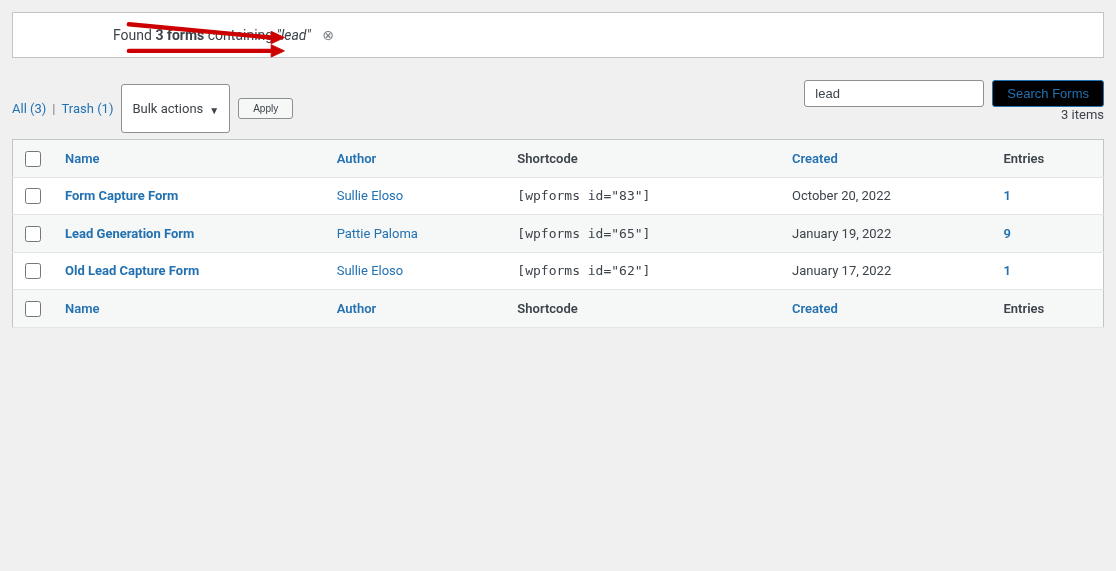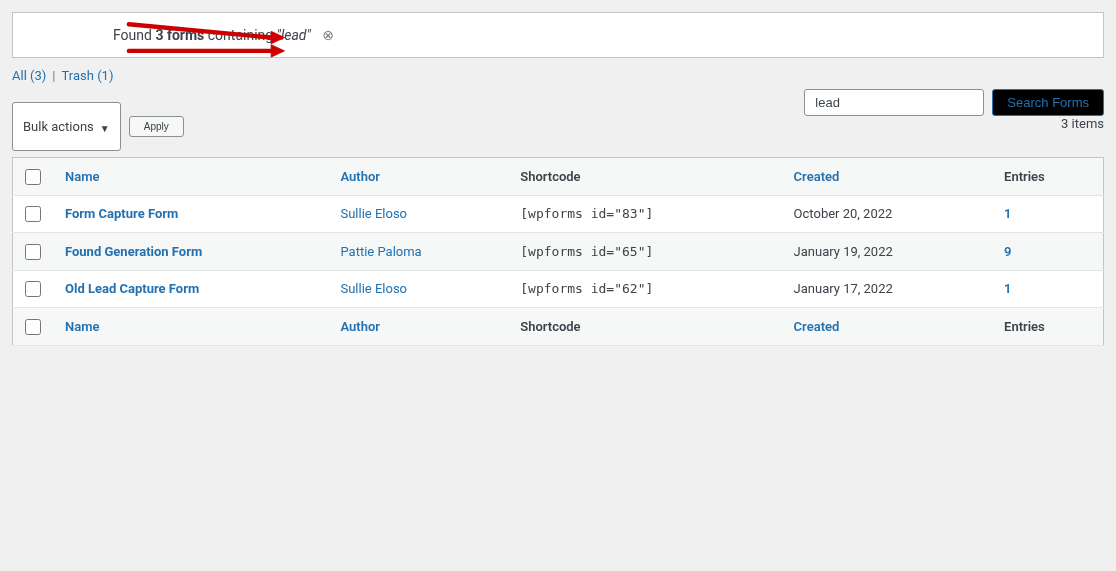--- a/index.html
+++ b/index.html
@@ -48,22 +48,23 @@
 
     
     .toolbar {
       display: flex;
       align-items: center;
       justify-content: space-between;
       padding: 10px 12px 6px 12px;
     }
     .toolbar-left {
       display: flex;
-      flex-direction: column;
-      gap: 19px;
+      flex-direction: row;
+      gap: 8px;
+      margin-top: 16px;
     }
     .filter-links {
       display: flex;
       align-items: center;
       gap: 0;
       font-size: 13px;
     }
     .filter-links a {
       color: #2271b1;
       text-decoration: none;
@@ -335,21 +336,21 @@
       <td class="col-created-cell">October 20, 2022</td>
       <td class="col-entries">
         <a class="entries-link">1</a>
       </td>
     </tr>
         <tr>
       <td>
         <input type="checkbox" class="row-checkbox" style="">
       </td>
       <td>
-        <a class="form-name-link">Found Generation Form</a>
+        <a class="form-name-link">Lead Generation Form</a>
       </td>
       <td>
         <a class="author-link">Pattie Paloma</a>
       </td>
       <td class="shortcode-cell col-shortcode">[wpforms id="65"]</td>
       <td class="col-created-cell">January 19, 2022</td>
       <td class="col-entries">
         <a class="entries-link">9</a>
       </td>
     </tr>

